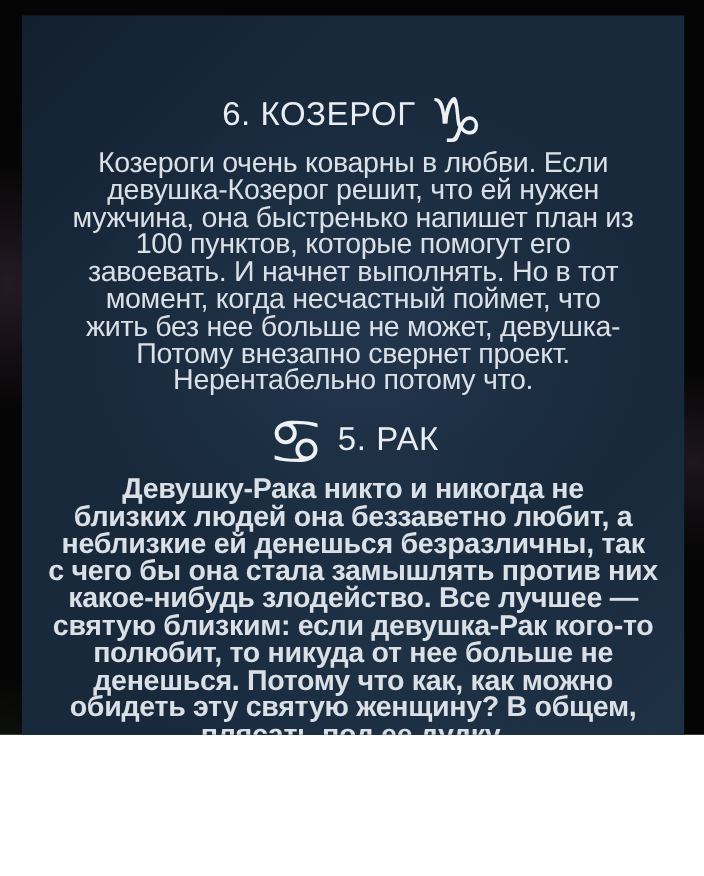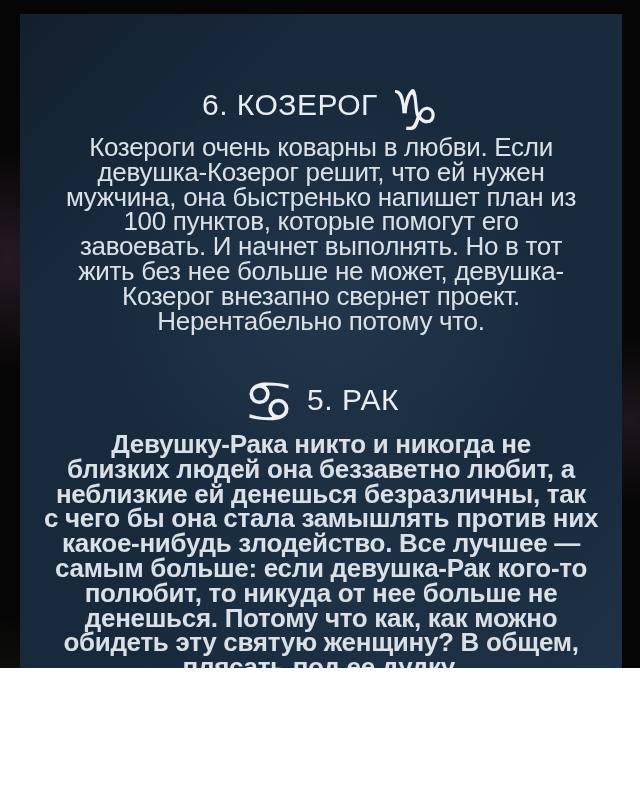--- a/index.html
+++ b/index.html
@@ -92,37 +92,38 @@
       <span class="heading-label">6. КОЗЕРОГ</span>
       <span class="zodiac-glyph glyph-capricorn">♑</span>
     </div>
 
     <div class="paragraph paragraph-capricorn">
       <div class="text-line">Козероги очень коварны в любви. Если</div>
       <div class="text-line">девушка-Козерог решит, что ей нужен</div>
       <div class="text-line">мужчина, она быстренько напишет план из</div>
       <div class="text-line">100 пунктов, которые помогут его</div>
       <div class="text-line">завоевать. И начнет выполнять. Но в тот</div>
+      <div class="text-line">момент, когда несчастный поймет, что</div>
       <div class="text-line">жить без нее больше не может, девушка-</div>
-      <div class="text-line">Козерог внезапно свернет проект.</div>
+      <div class="text-line">Потому внезапно свернет проект.</div>
       <div class="text-line">Нерентабельно потому что.</div>
     </div>
 
     <div class="heading-row heading-cancer">
       <span class="zodiac-glyph glyph-cancer">♋</span>
       <span class="heading-label">5. РАК</span>
     </div>
 
     <div class="paragraph paragraph-cancer">
       <div class="text-line">Девушку-Рака никто и никогда не</div>
       <div class="text-line">близких людей она беззаветно любит, а</div>
       <div class="text-line">неблизкие ей денешься безразличны, так</div>
       <div class="text-line">с чего бы она стала замышлять против них</div>
       <div class="text-line">какое-нибудь злодейство. Все лучшее —</div>
-      <div class="text-line">самым больше: если девушка-Рак кого-то</div>
+      <div class="text-line">святую близким: если девушка-Рак кого-то</div>
       <div class="text-line">полюбит, то никуда от нее больше не</div>
       <div class="text-line">денешься. Потому что как, как можно</div>
       <div class="text-line">обидеть эту святую женщину? В общем,</div>
       <div class="text-line">плясать под ее дудку.</div>
     </div>
 
   </div>
 </div>
 
 </body></html>

